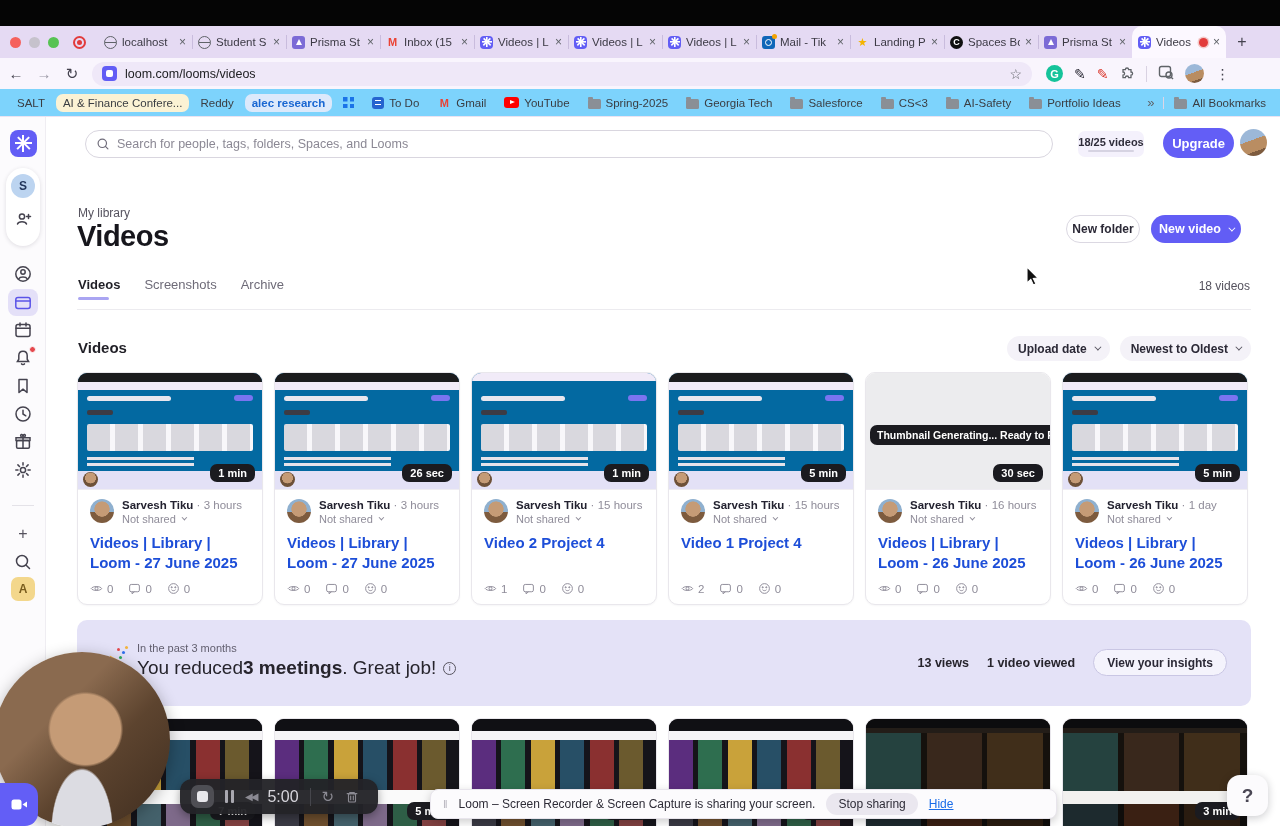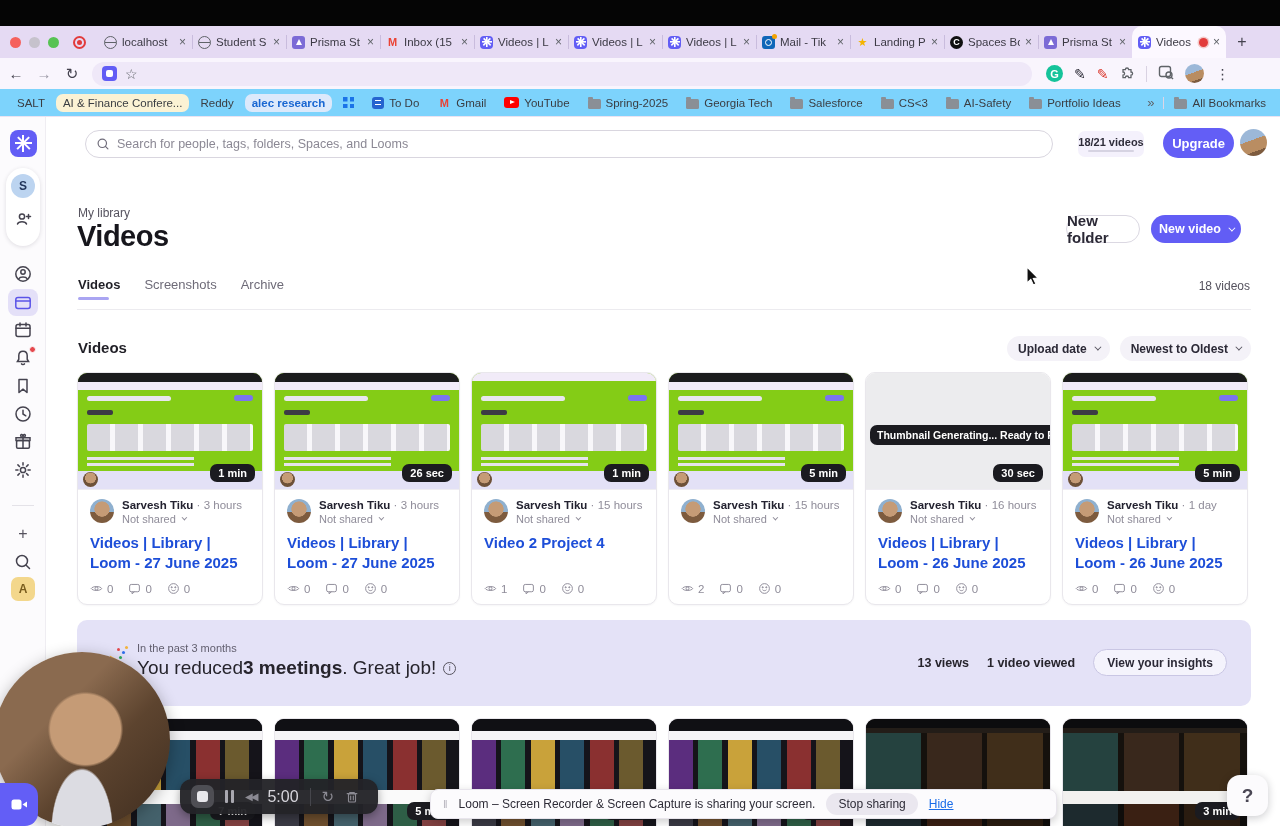--- a/index.html
+++ b/index.html
@@ -101,40 +101,40 @@
   .quota{left:1078px;top:131px;width:66px;height:26px;border-radius:7px;background:#f4f1fc;display:flex;flex-direction:column;align-items:center;justify-content:center;gap:2px}
   .quota-label{font-size:11px;font-weight:700;color:#2f2d3a}
   .quota-bar{width:46px;height:2px;border-radius:1px;background:#d6d3e2;overflow:hidden}
   .quota-fill{width:72%;height:100%;background:#635ef6}
   .upgrade{left:1163px;top:128px;width:71px;height:30px;border-radius:15px;background:#635ef6;color:#fff;font-size:13px;font-weight:700;display:flex;align-items:center;justify-content:center}
   .hdr-avatar{left:1240px;top:129px;width:27px;height:27px;border-radius:50%;background:linear-gradient(160deg,#9cb8d8 0 42%,#b98d62 42% 76%,#7d5b3e 76%)}
 
   
   .breadcrumb{left:78px;top:206px;font-size:12px;color:#55525e}
   .pagetitle{left:77px;top:220px;font-size:29px;font-weight:700;color:#17161c;letter-spacing:-.5px}
-  .btn-newfolder{left:1066px;top:215px;width:74px;height:28px;border-radius:14px;background:#fff;border:1px solid #dbd8e2;display:flex;align-items:center;justify-content:center;font-size:15px;font-weight:700;color:#2b2936}
+  .btn-newfolder{left:1066px;top:215px;width:74px;height:28px;border-radius:14px;background:#fff;border:1px solid #dbd8e2;display:flex;align-items:center;justify-content:center;font-size:12px;font-weight:700;color:#2b2936}
   .btn-newvideo{left:1151px;top:215px;width:90px;height:28px;border-radius:14px;background:#625df5;display:flex;align-items:center;justify-content:center;gap:7px;font-size:12.5px;font-weight:700;color:#fff}
   .chev{width:7px;height:7px;border-right:1.6px solid currentColor;border-bottom:1.6px solid currentColor;transform:rotate(45deg) translateY(-2px);display:inline-block}
   .chev.sm{width:5px;height:5px}
   .libtabs{left:78px;top:277px;display:flex;gap:24px;font-size:13px}
   .libtab{color:#6e6b78}
   .libtab[data-active="true"]{color:#201f26;font-weight:700}
   .tab-underline{left:78px;top:297px;width:31px;height:3px;border-radius:2px;background:#aaa5f2}
   .vidcount{left:1180px;top:279px;width:70px;text-align:right;font-size:12px;color:#55525e}
   .head-divider{left:77px;top:309px;width:1174px;height:1px;background:#ecebef}
   .section-title{left:78px;top:339px;font-size:15px;font-weight:700;color:#201f26}
   .sorts{right:29px;top:336px;display:flex;gap:10px}
   .sortpill{height:25px;border-radius:13px;background:#f4f2f8;display:flex;align-items:center;gap:7px;padding:0 11px;font-size:12px;color:#2b2936;font-weight:700}
   .sortpill .chev{color:#55525e}
 
   
   .cards{display:grid;grid-template-columns:repeat(6,186px);gap:11px}
   .row1{left:77px;top:372px}
   .card{width:186px;height:233px;background:#fff;border:1px solid #e9e7ec;border-radius:10px;position:relative;box-shadow:0 1px 2px rgba(30,28,40,.04)}
-  .thumb{height:117px;border-radius:9px 9px 0 0;position:relative;overflow:hidden;background:#84cc16;border-bottom:1px solid #efedf2}
+  .thumb{height:117px;border-radius:9px 9px 0 0;position:relative;overflow:hidden;background:#0369a1;border-bottom:1px solid #efedf2}
   .deco{display:none;position:absolute}
   [data-thumb^="library"] .d-strip{display:block;left:0;top:0;right:0;height:8px;background:#f1ebf8}
   [data-thumb="library"] .d-bar{display:block;left:0;top:0;right:0;height:9px;background:#1b1b1d}
   [data-thumb="library"] .d-strip{top:9px}
   [data-thumb^="library"] .d-srch{display:block;left:9px;top:23px;width:84px;height:5px;border-radius:3px;background:#e8e6ee}
   [data-thumb^="library"] .d-pbtn{display:block;right:9px;top:22px;width:19px;height:6px;border-radius:3px;background:#7b74f0}
   [data-thumb^="library"] .d-h1{display:block;left:9px;top:37px;width:26px;height:5px;border-radius:2px;background:#3c3b44}
   [data-thumb^="library"] .d-rows{display:block;left:9px;top:51px;right:9px;height:27px;border-radius:2px;background:repeating-linear-gradient(90deg,#d9d8de 0 23px,#f8f7fa 23px 28px)}
   [data-thumb^="library"] .d-txt{display:block;left:9px;top:84px;width:58%;height:3px;background:#e5e3ea;box-shadow:0 6px 0 #e5e3ea}
   [data-thumb^="library"] .d-banner{display:block;left:0;right:0;top:98px;height:19px;background:#e3e1f6}
@@ -309,20 +309,21 @@
       </div>
     <span class="newtab">+</span>
   </div>
 
   <div class="abs urlrow">
     <span class="navbtn">←</span>
     <span class="navbtn fwd">→</span>
     <span class="navbtn">↻</span>
     <div class="omnibox">
       <span class="omni-fav"></span>
+      <span class="omni-url">loom.com/looms/videos</span>
       <span class="omni-star">☆</span>
     </div>
     <div class="acticons">
       <span class="gicon">G</span>
       <span class="pen">✎</span>
       <span class="pen red">✎</span>
       <span>
         <svg width="16" height="16" viewBox="0 0 20 20" fill="none" stroke="#5f6368" stroke-width="1.6">
             <path d="M5 7 h3 a2 2 0 1 1 4 0 h3 v3 a2 2 0 1 1 0 4 v3 h-3 a2 2 0 1 0 -4 0 H5 v-3 a2 2 0 1 0 0 -4 Z"></path>
           </svg>
@@ -501,21 +502,21 @@
   <div class="abs user-avatar">A</div>
 
   <div class="abs searchbar">
     <svg viewBox="0 0 20 20" fill="none" stroke="currentColor" stroke-width="1.7" stroke-linecap="round">
         <circle cx="9" cy="9" r="6"></circle>
         <path d="M13.5 13.5 L17 17"></path>
       </svg>
     <input placeholder="Search for people, tags, folders, Spaces, and Looms" style="">
   </div>
   <div class="abs quota">
-    <span class="quota-label">18/21 videos</span>
+    <span class="quota-label">18/25 videos</span>
     <span class="quota-bar"><span class="quota-fill"></span></span>
   </div>
   <div class="abs upgrade">Upgrade</div>
   <div class="abs hdr-avatar"></div>
 
   <div class="abs breadcrumb">My library</div>
   <div class="abs pagetitle">Videos</div>
   <div class="abs btn-newfolder">New folder</div>
   <div class="abs btn-newvideo">
     <span>New video</span>
@@ -742,20 +743,21 @@
                 <span class="aname">Sarvesh Tiku</span>
                 <span>·</span>
                 <span>15 hours</span>
               </div>
               <div class="line2">
                 <span>Not shared</span>
                 <span class="chev"></span>
               </div>
             </div>
           </div>
+          <div class="ctitle">Video 1 Project 4</div>
           <div class="cstats">
             <span class="stat">
               <svg viewBox="0 0 16 16" fill="none" stroke="currentColor" stroke-width="1.2">
                 <path d="M1.5 8 C3.5 4.8 12.5 4.8 14.5 8 C12.5 11.2 3.5 11.2 1.5 8 Z"></path>
                 <circle cx="8" cy="8" r="1.8"></circle>
               </svg>
               <span>2</span>
             </span>
             <span class="stat">
               <svg viewBox="0 0 16 16" fill="none" stroke="currentColor" stroke-width="1.2">

